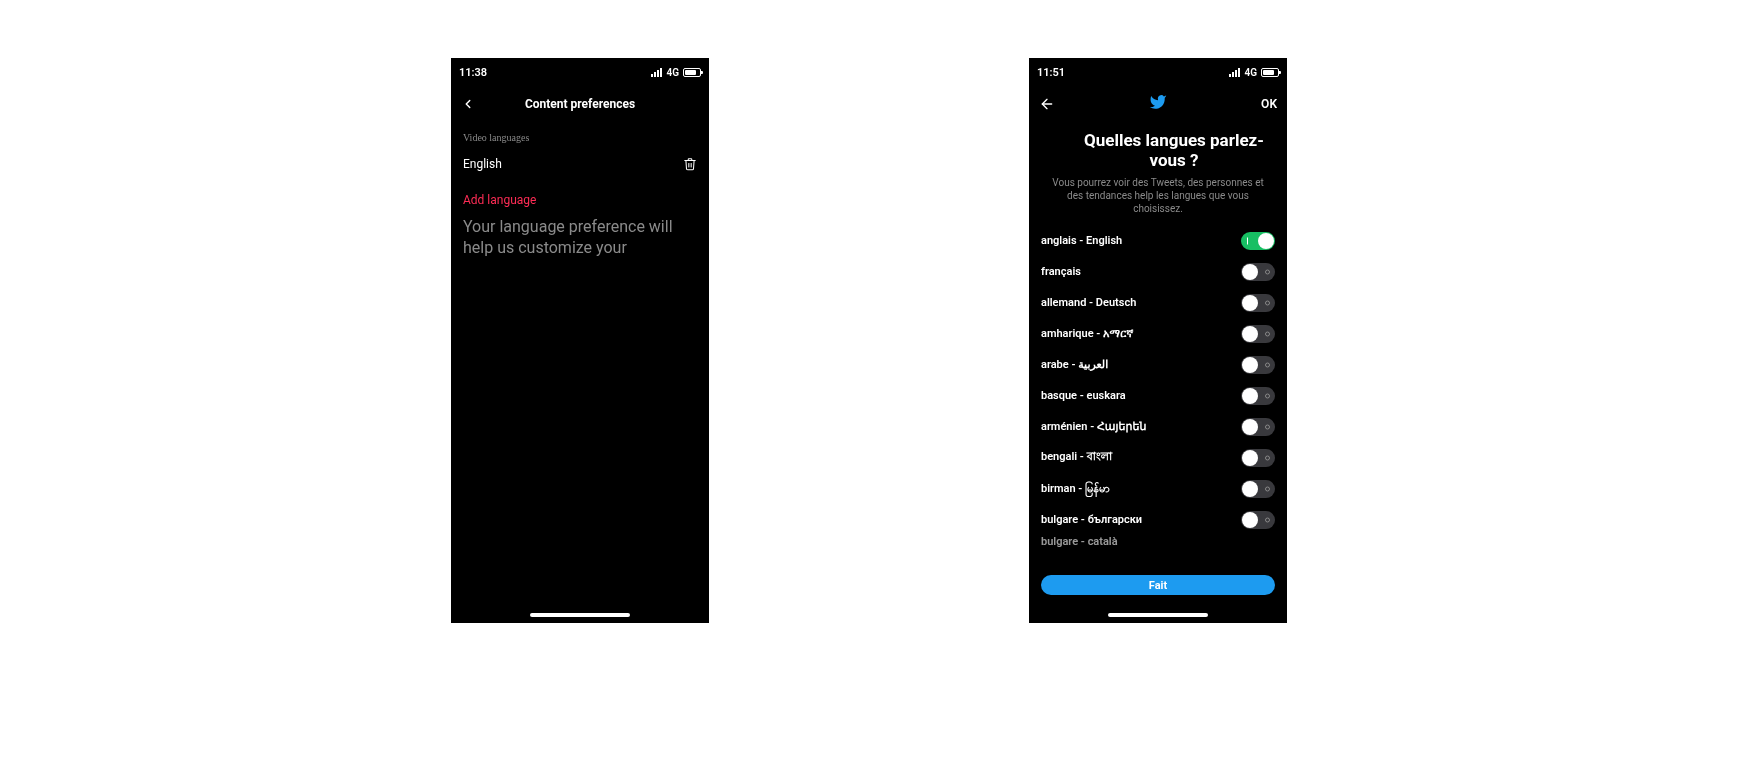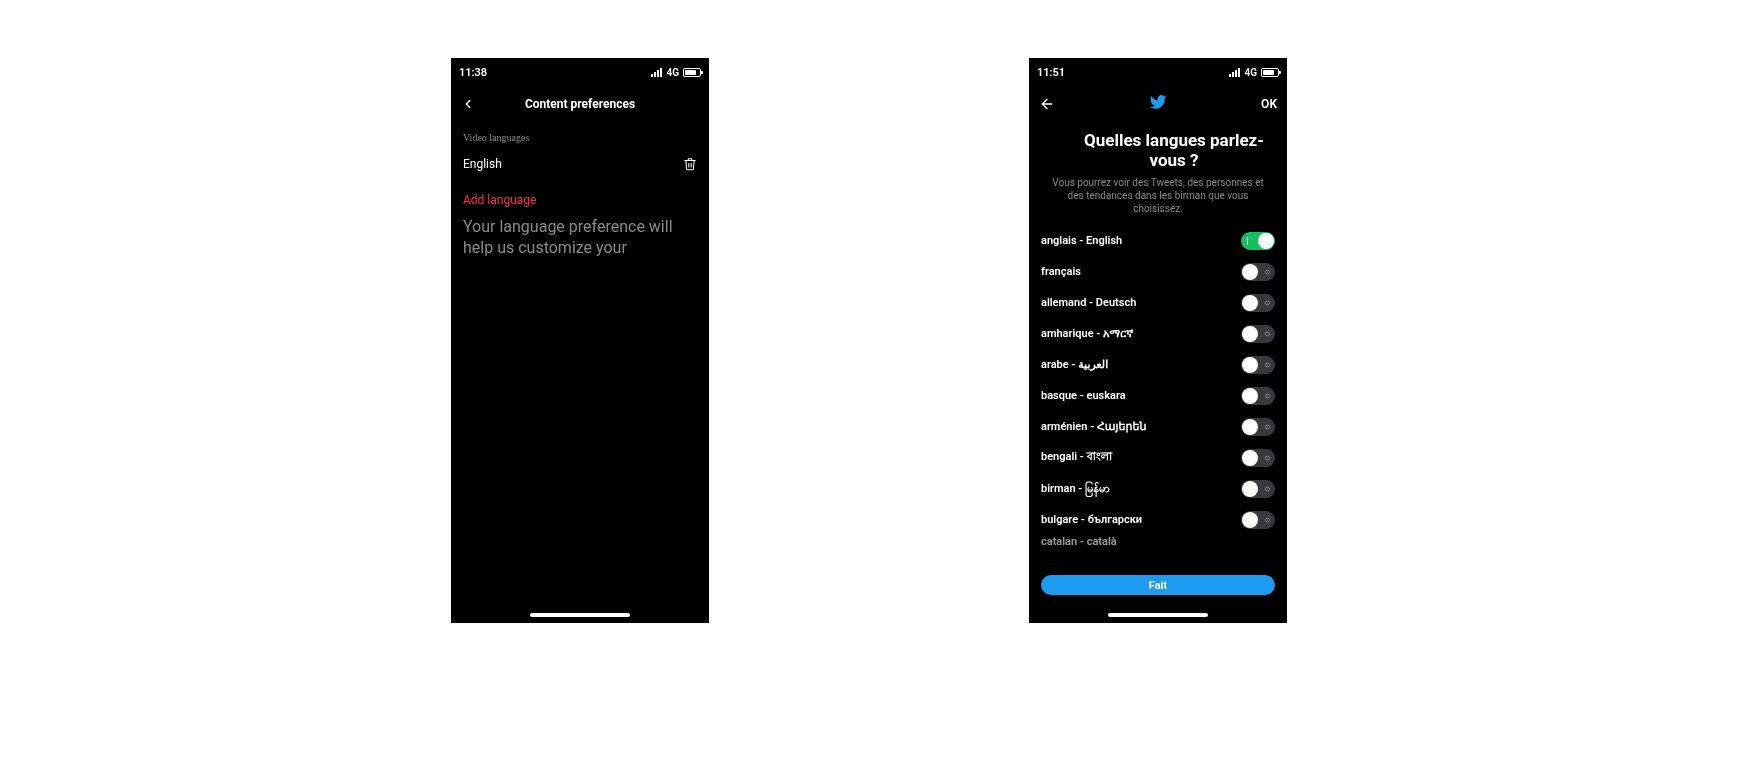--- a/index.html
+++ b/index.html
@@ -295,21 +295,21 @@
         </svg>
     </span>
     <span class="twitter-logo">
       <svg width="18" height="18" viewBox="0 0 24 24" fill="#1d9bf0">
           <path d="M23 3a10.9 10.9 0 0 1-3.14 1.53A4.48 4.48 0 0 0 12 8.5v1A10.66 10.66 0 0 1 3 4s-4 9 5 13a11.64 11.64 0 0 1-7 2c9 5 20 0 20-11.5a4.5 4.5 0 0 0-.08-.83A7.72 7.72 0 0 0 23 3z"></path>
         </svg>
     </span>
     <span class="ok-btn">OK</span>
   </div>
   <div class="tw-heading">Quelles langues parlez-vous ?</div>
-  <div class="tw-sub">Vous pourrez voir des Tweets, des personnes et des tendances dans les birman que vous choisissez.</div>
+  <div class="tw-sub">Vous pourrez voir des Tweets, des personnes et des tendances help les langues que vous choisissez.</div>
   <div class="lang-list" id="lang-list">
       <div class="lang-item">
         <span>anglais - English</span>
         <div class="toggle on">
           <div class="knob"></div>
           <div class="dot"></div>
         </div>
       </div>
       <div class="lang-item">
         <span>français</span>
@@ -368,18 +368,18 @@
         </div>
       </div>
       <div class="lang-item">
         <span>bulgare - български</span>
         <div class="toggle">
           <div class="knob"></div>
           <div class="dot"></div>
         </div>
       </div>
       <div class="lang-item partial">
-        <span>catalan - català</span>
+        <span>bulgare - català</span>
       </div>
     </div>
   <div class="done-btn">Fait</div>
   <div class="home-indicator"></div>
 </div>
 
 </body></html>

